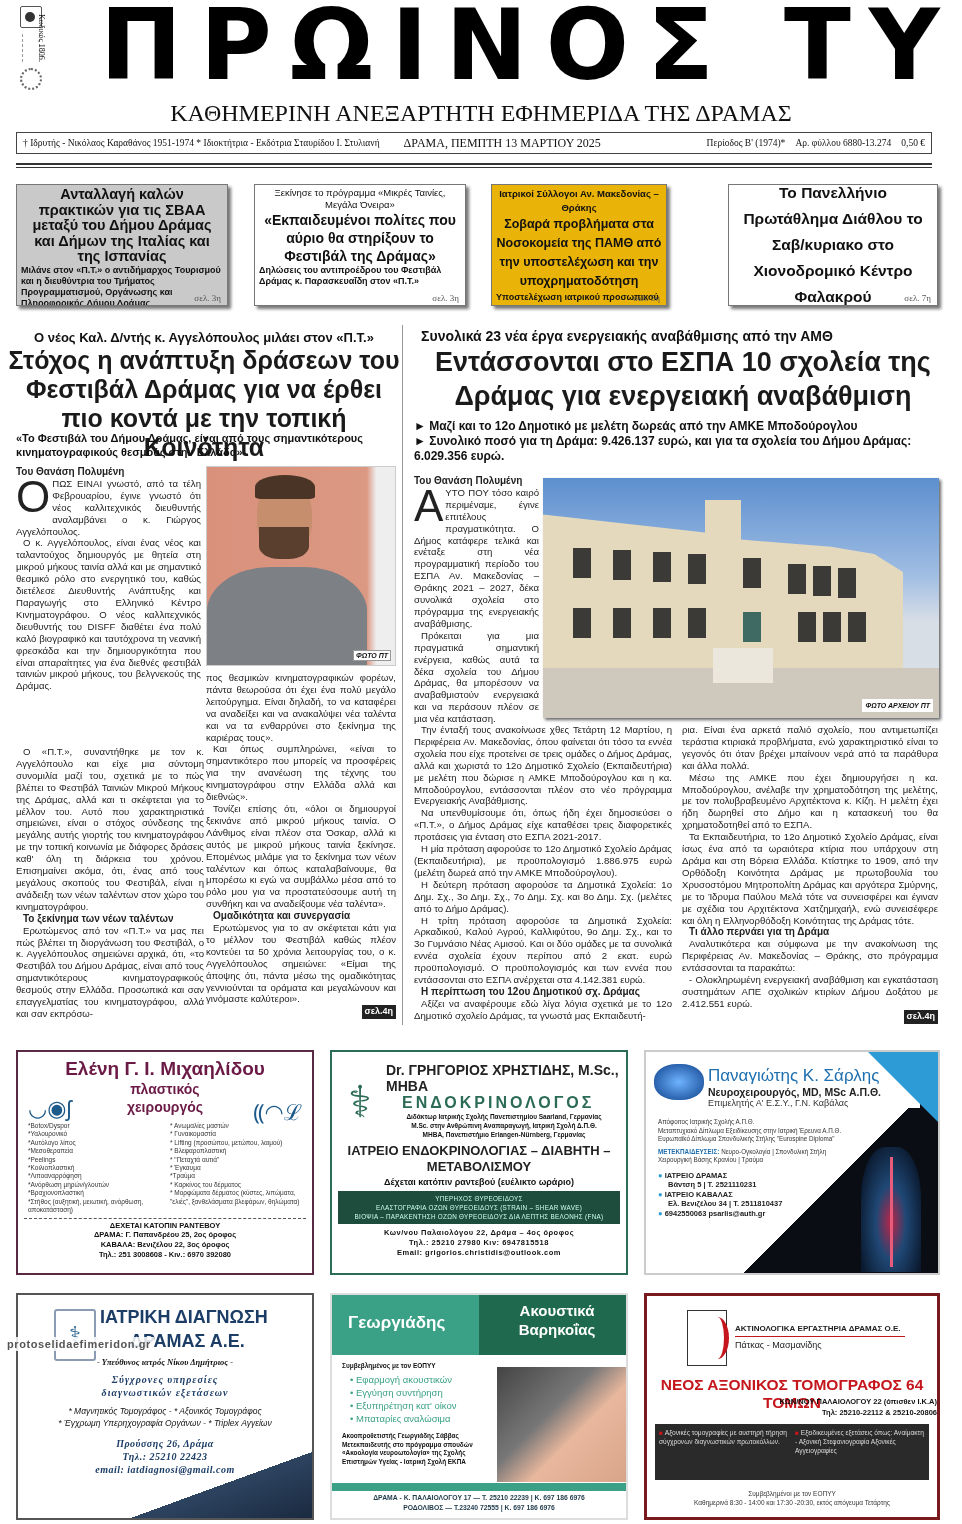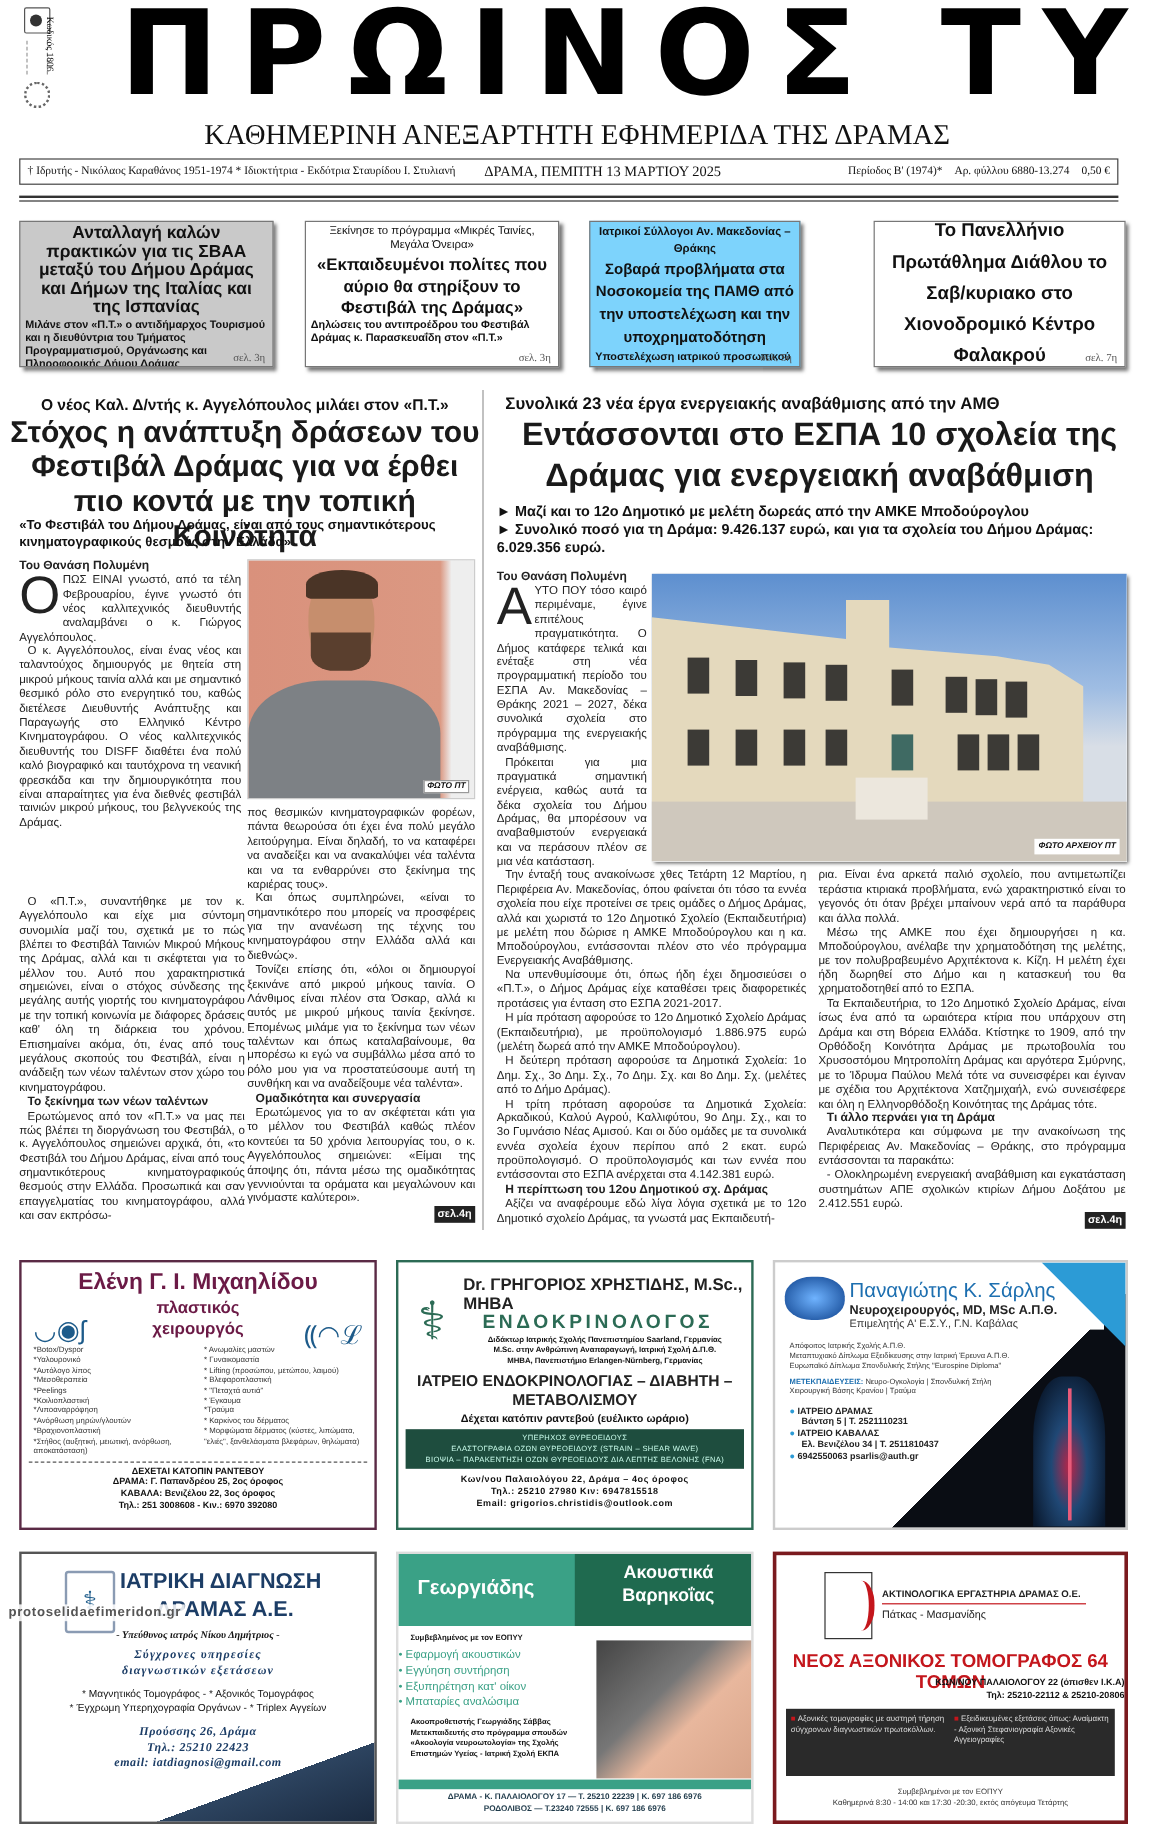--- a/index.html
+++ b/index.html
@@ -21,21 +21,21 @@
 
 .teaser{top:184px;height:122px;border:1px solid #777;box-shadow:3px 3px 3px #777;text-align:center;padding:2px 4px;overflow:hidden}
 .teaser .pg{position:absolute;right:6px;bottom:2px;font-family:"Liberation Serif",serif;font-size:9px;color:#555}
 .t1{left:16px;width:212px;background:#c9c9c9}
 .t1 .h{font-weight:bold;font-size:14.5px;line-height:15.5px}
 .t1 .s{font-weight:bold;font-size:9px;line-height:11px;text-align:left}
 .t2{left:254px;width:212px;background:#fff}
 .t2 .k{font-size:9.5px;line-height:12px}
 .t2 .h{font-weight:bold;font-size:14px;line-height:18px}
 .t2 .s{font-weight:bold;font-size:9px;line-height:11px;text-align:left}
-.t3{left:491px;width:176px;background:#7dd3fc}
+.t3{left:491px;width:176px;background:#eab308}
 .t3 .k{font-size:9.5px;line-height:14px;font-weight:bold}
 .t3 .h{font-weight:bold;font-size:12.5px;line-height:19px}
 .t3 .s{font-weight:bold;font-size:9px;line-height:12px;text-align:left}
 .t4{left:728px;width:210px;background:#fff;display:flex;flex-direction:column;justify-content:center}
 .t4 .h{font-size:15.5px;line-height:26px;font-weight:bold}
 
 .vsep{left:402px;top:325px;width:1px;height:700px;background:#999}
 .kicker1{left:14px;top:330px;width:380px;text-align:center;font-weight:bold;font-size:13px}
 .head1{left:8px;top:346px;width:392px;text-align:center;font-size:25px;line-height:29px;font-weight:bold;color:#1a1a1a}
 .sub1{left:16px;top:431px;width:384px;font-weight:bold;font-size:11px;line-height:14px}
@@ -95,31 +95,31 @@
 .ad3 .edu b{color:#1d6fb0}
 .ad3 .loc{margin:6px 0 0 12px;font-size:7.5px;line-height:9.5px;font-weight:bold;color:#222;width:140px}
 .ad3 .brain{position:absolute;left:8px;top:12px;width:50px;height:36px;border-radius:45%;background:radial-gradient(#6fb3ff,#0c3f8a)}
 .ad3 .body-fig{position:absolute;left:215px;top:95px;width:60px;height:125px;border-radius:40% 40% 0 0;background:radial-gradient(ellipse at 50% 60%,#c2264b 0%,#214b7a 35%,#0a1a30 80%);opacity:.95}
 .ad3 .spine{position:absolute;left:244px;top:105px;width:3px;height:110px;background:#e85b7a}
 .ad4{left:16px;top:1293px;width:298px;height:227px;border-color:#555;background:linear-gradient(160deg,#fff 0%,#fff 80%,#2d4460 80%,#1a2a40 100%)}
 .ad4 .logo{position:absolute;left:36px;top:14px;width:42px;height:52px;border:2px solid #8a9bb3;border-radius:3px;color:#1d5b8a;font-size:22px;text-align:center;line-height:48px}
 .ad4 .nm{margin-left:82px;margin-top:10px;font-weight:bold;font-size:18px;line-height:24px;color:#1c3d66}
 .ad4 .resp{text-align:center;font-family:"Liberation Serif",serif;font-style:italic;font-weight:bold;font-size:8.5px;margin-top:4px}
 .ad4 .svc{text-align:center;font-family:"Liberation Serif",serif;font-style:italic;font-weight:bold;font-size:10px;line-height:13px;color:#1c3d66;margin-top:6px;letter-spacing:1px}
-.ad4 .ex{text-align:center;font-size:8.5px;line-height:12px;margin-top:6px}
+.ad4 .ex{text-align:center;font-style:italic;font-size:8.5px;line-height:12px;margin-top:6px}
 .ad4 .addr{text-align:center;font-family:"Liberation Serif",serif;font-style:italic;font-weight:bold;font-size:10px;line-height:13px;margin-top:8px;color:#1c3d66;letter-spacing:0.5px}
 .watermark{left:4px;top:1337px;background:rgba(255,255,255,0.85);font-weight:bold;font-size:11px;color:#555;letter-spacing:0.6px;padding:1px 3px}
 .ad5{left:330px;top:1293px;width:298px;height:227px;border-color:#ddd;background:#fff}
 .ad5 .top{position:absolute;left:0;top:0;width:100%;height:60px;background:#3aa186}
 .ad5 .topr{position:absolute;right:0;top:0;width:50%;height:60px;background:#1f6a4f}
 .ad5 .brand{position:absolute;left:16px;top:18px;color:#fff;font-size:17px;font-weight:bold}
 .ad5 .prod{position:absolute;left:160px;top:6px;color:#fff;font-size:15px;font-weight:bold;line-height:19px;text-align:center;width:130px}
 .ad5 .photo{position:absolute;left:165px;top:72px;width:130px;height:115px;background:linear-gradient(135deg,#444 0%,#777 40%,#e8b79d 60%,#d8a489 100%)}
 .ad5 .ep{position:absolute;left:10px;top:67px;font-size:6.5px;font-weight:bold}
-.ad5 .list{position:absolute;left:0;top:78px;font-size:9.5px;line-height:13px;color:#333}
+.ad5 .list{position:absolute;left:18px;top:78px;font-size:9.5px;line-height:13px;color:#333}
 .ad5 .list span{color:#3aa186}
 .ad5 .bio{position:absolute;left:10px;top:137px;font-size:6.4px;line-height:8.5px;font-weight:bold;width:160px}
 .ad5 .band{position:absolute;left:0;top:188px;width:100%;height:8px;background:#3aa186}
 .ad5 .addr{position:absolute;left:0;top:198px;width:100%;text-align:center;font-size:6.8px;line-height:10px;font-weight:bold;color:#1f3a4a}
 .ad6{left:644px;top:1293px;width:296px;height:227px;border:3px solid #7a1a1e}
 .ad6 .logo{position:absolute;left:40px;top:14px;width:40px;height:56px;border:1px solid #333}
 .ad6 .logo::after{content:"";position:absolute;left:18px;top:6px;width:18px;height:42px;border-right:5px solid #c4161c;border-radius:0 50% 50% 0}
 .ad6 .lab{position:absolute;left:88px;top:28px;font-size:8px;font-weight:bold;color:#222;border-bottom:1px solid #c4161c;padding-bottom:3px;width:170px}
 .ad6 .ppl{position:absolute;left:88px;top:44px;font-size:9px;color:#222}
 .ad6 .big{position:absolute;left:0;top:80px;width:100%;text-align:center;color:#c4161c;font-weight:bold;font-size:15.5px}

